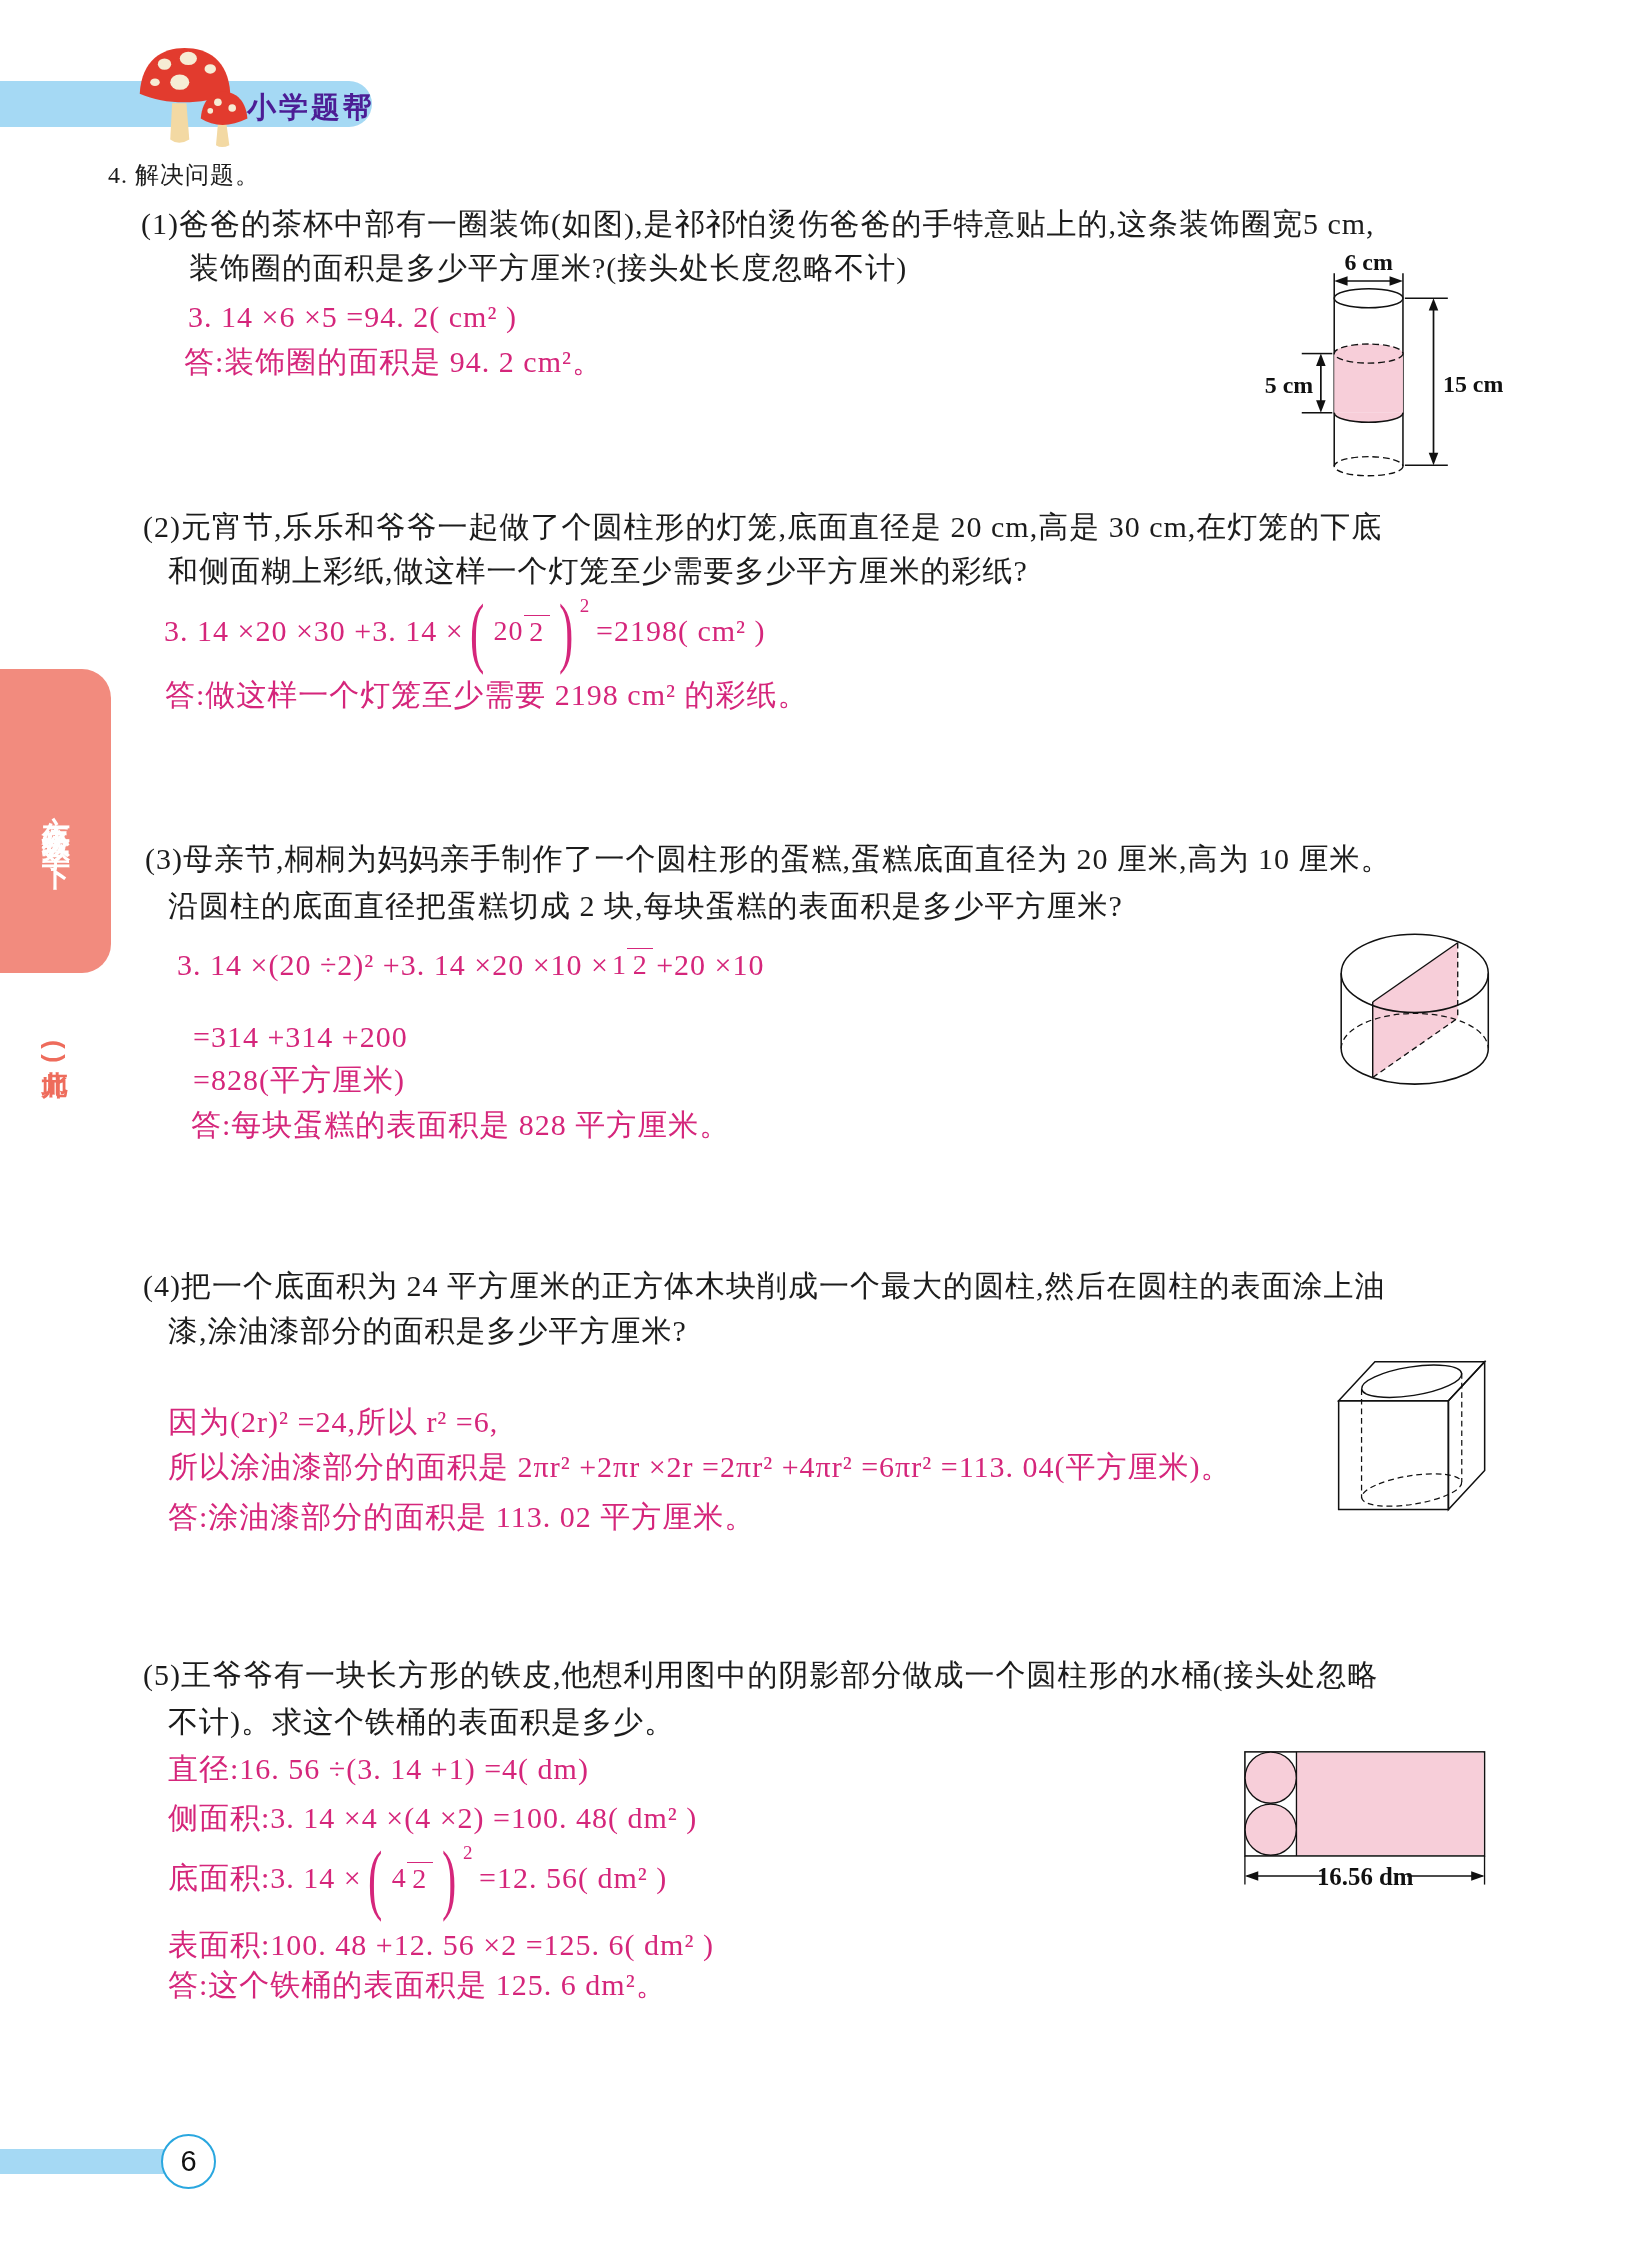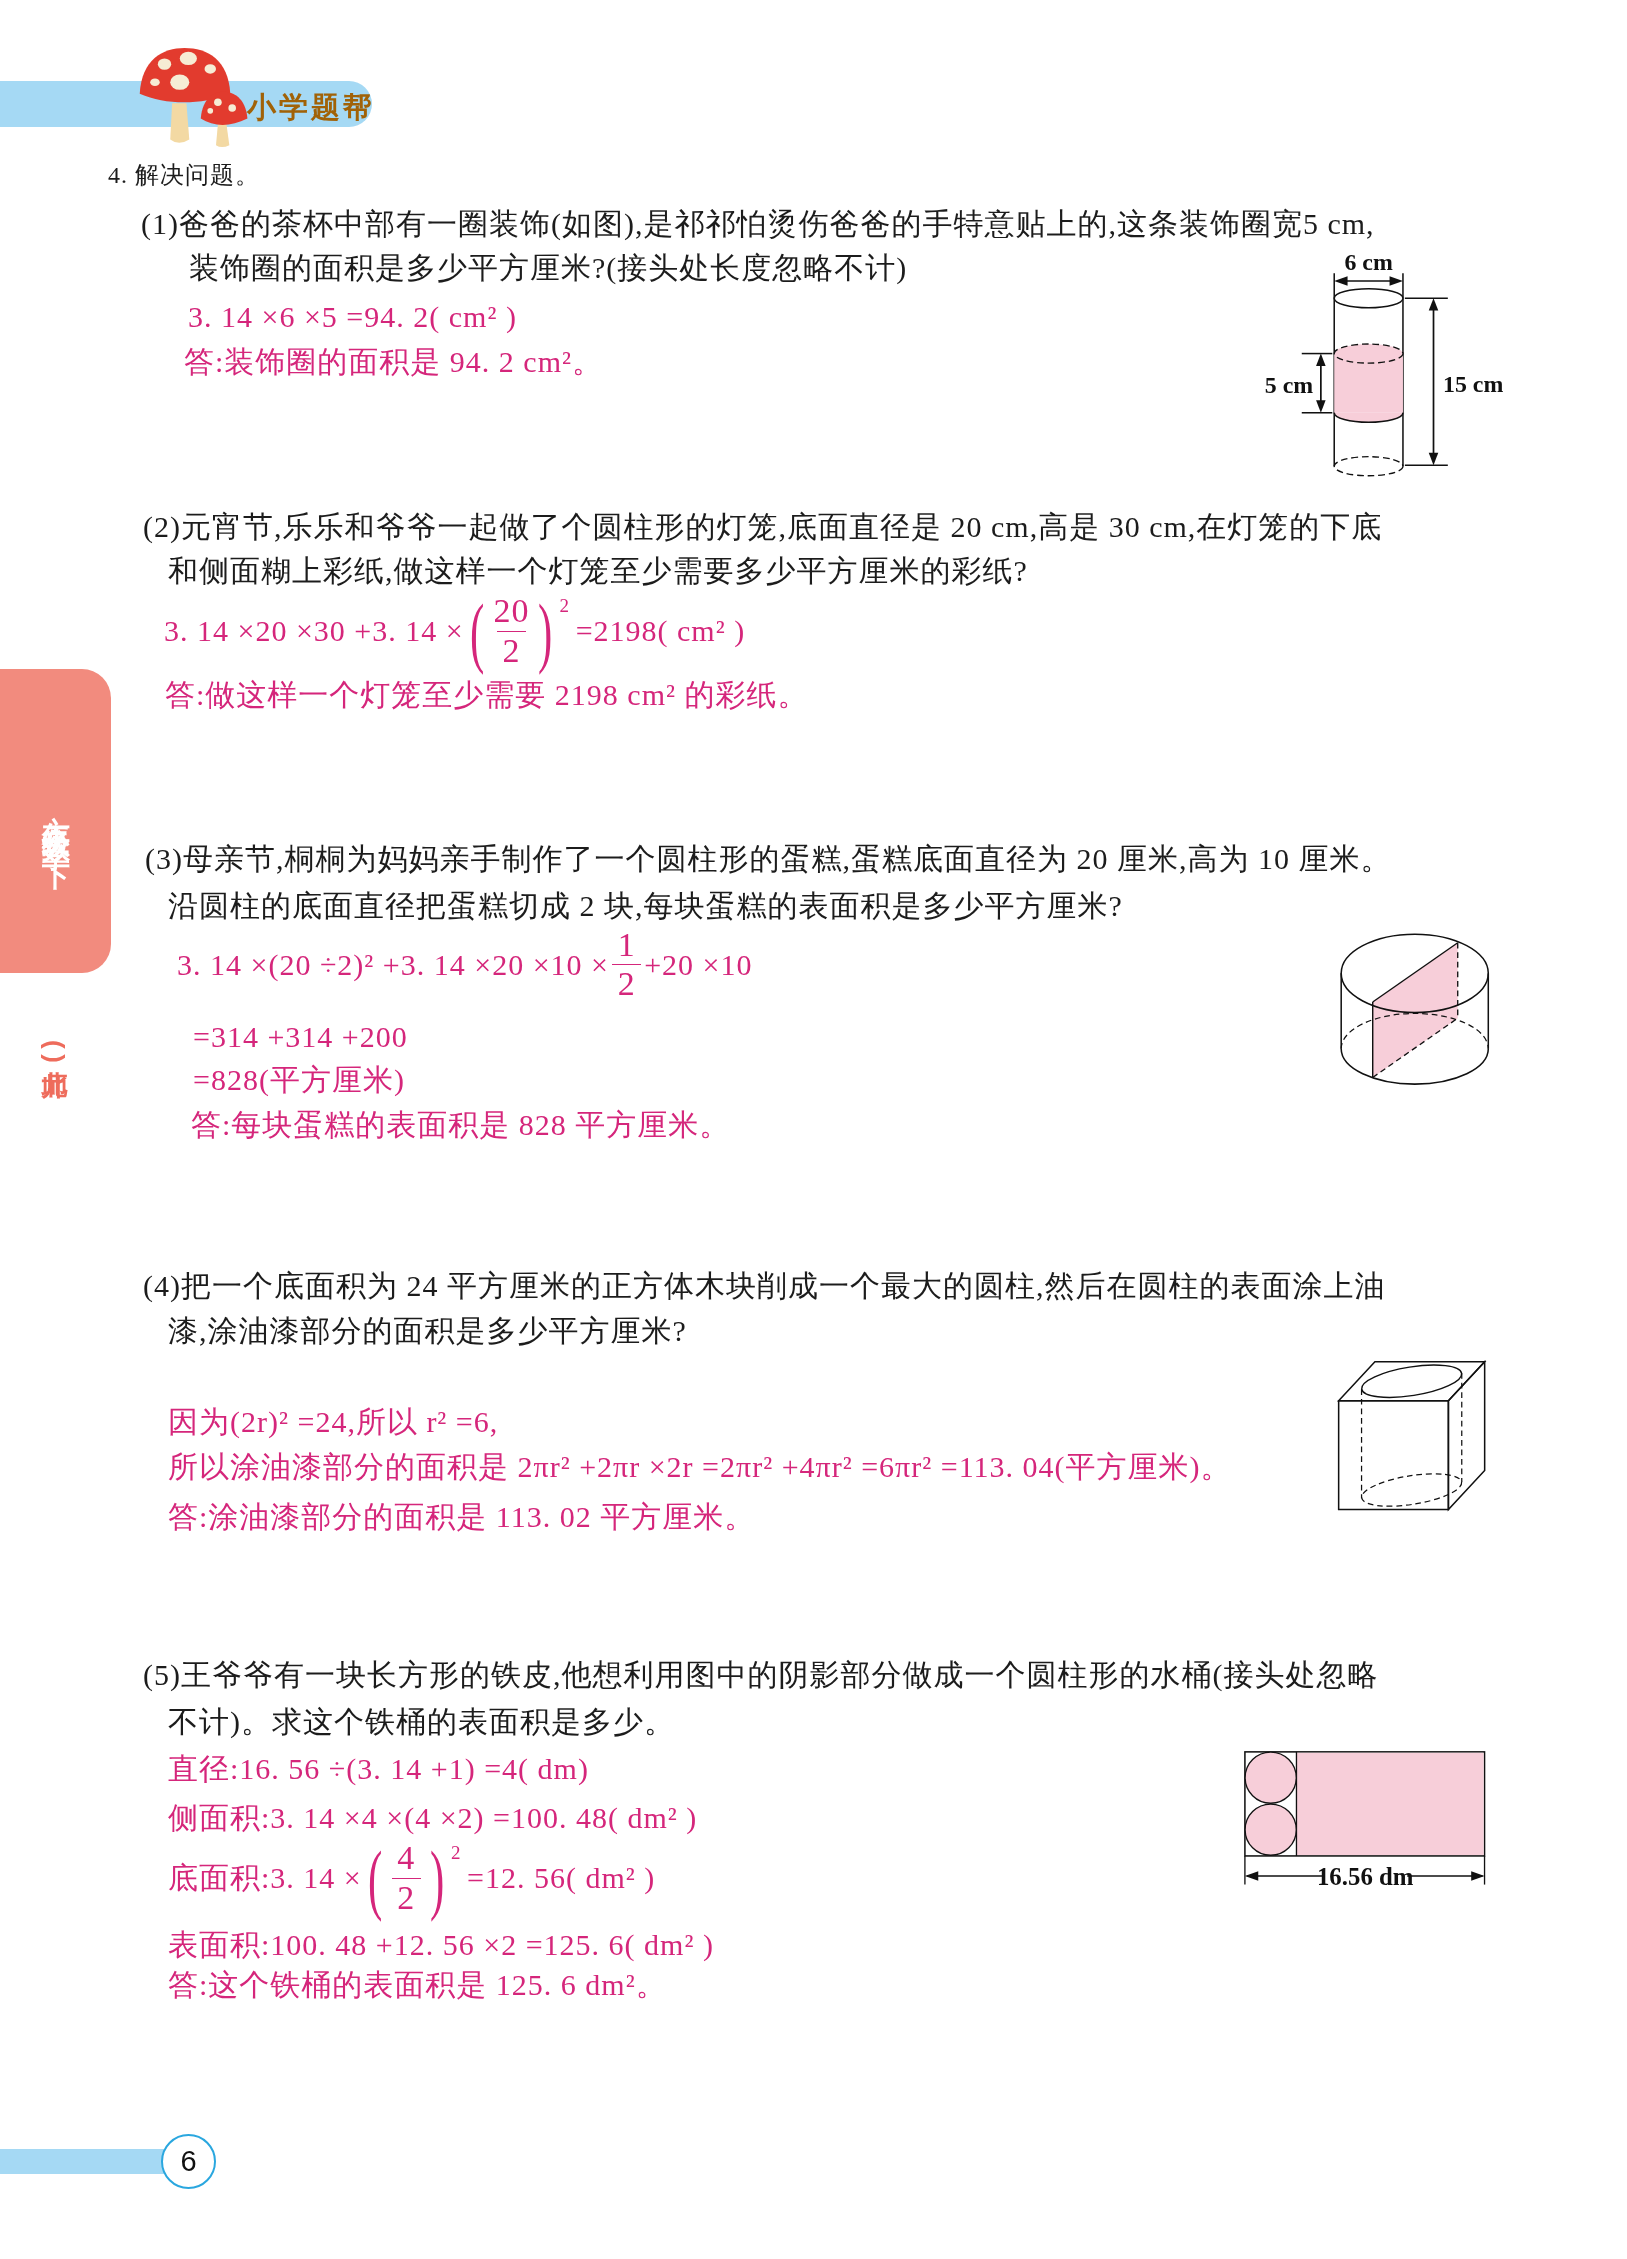--- a/index.html
+++ b/index.html
@@ -3,28 +3,28 @@
 <meta charset="utf-8">
 <style>
   html,body{margin:0;padding:0;background:#ffffff;}
   .page{position:relative;width:1628px;height:2260px;background:#ffffff;overflow:hidden;
         font-family:"Liberation Serif",serif;color:#1c1c1c;}
   .abs{position:absolute;white-space:nowrap;}
   .t{font-size:30px;letter-spacing:1px;line-height:1.2;}
   .sec{font-size:24px;letter-spacing:1px;}
   .pk{color:#d5267b;}
   .frow{display:flex;align-items:center;font-size:30px;letter-spacing:1px;}
-  .frac{display:inline-flex;flex-direction:column;align-items:center;font-size:34px;line-height:1.12;margin:0 2.9px;}
+  .frac{display:inline-flex;flex-direction:row;align-items:center;font-size:28px;line-height:1.12;margin:0 2.9px;}
   .frac .den{border-top:1.9px solid currentColor;padding:0 5.7px;}
   .bigp{font-size:78px;line-height:69px;display:inline-block;transform:scaleX(0.55);font-weight:300;}
   .fexp{font-size:19px;display:inline-block;transform:translateY(-25px);margin-right:5.7px;}
   .headbar{position:absolute;left:0;top:81px;width:372px;height:46px;background:#a5d9f4;
            border-radius:0 23px 23px 0;}
   .brand{position:absolute;left:247px;top:88px;font-family:"Liberation Sans",sans-serif;
-         font-weight:bold;font-size:29px;letter-spacing:2.9px;color:#a16207;}
+         font-weight:bold;font-size:29px;letter-spacing:2.9px;color:#4c1d95;}
   .sidetab{position:absolute;left:0;top:669px;width:111px;height:304px;background:#f28b7e;
            border-radius:0 29px 29px 0;display:flex;align-items:center;justify-content:center;}
   .sidetab-text{writing-mode:vertical-rl;text-orientation:mixed;color:#ffffff;
                 font-family:"Liberation Sans",sans-serif;font-weight:bold;
                 font-size:28px;letter-spacing:6.7px;}
   .edition{position:absolute;left:0;top:990px;width:111px;height:124px;display:flex;
            align-items:center;justify-content:center;}
   .edition-text{writing-mode:vertical-rl;text-orientation:mixed;color:#ee6c5c;
                 font-family:"Liberation Sans",sans-serif;font-weight:bold;
                 font-size:26px;letter-spacing:1.9px;}

